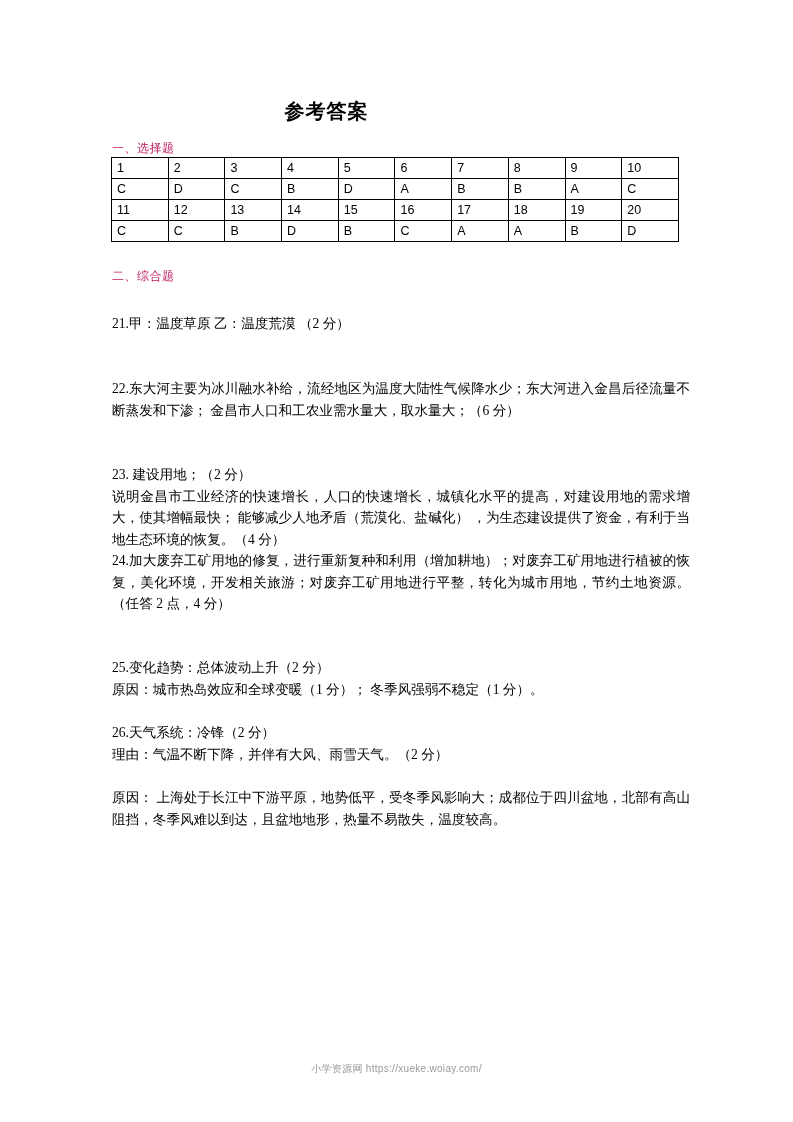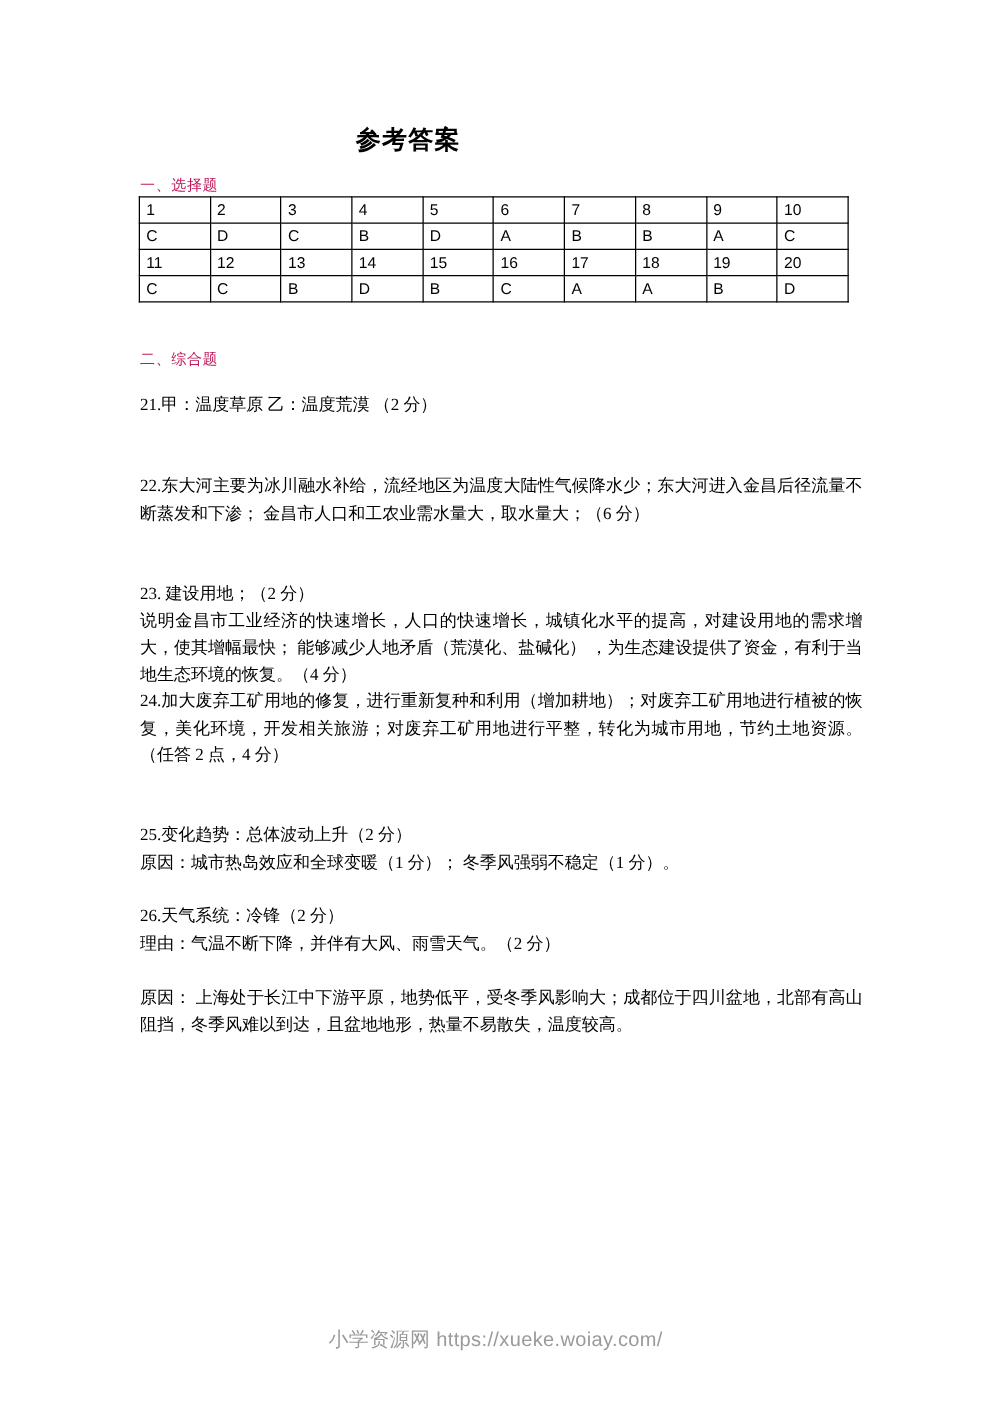--- a/index.html
+++ b/index.html
@@ -35,21 +35,21 @@
   }
   .section-label {
     position: absolute;
     left: 112px;
     font-size: 12px;
     color: #be185d;
     letter-spacing: 0.5px;
     font-family: "Liberation Sans", "DejaVu Sans", sans-serif;
   }
   #label-choice { top: 140px; }
-  #label-comprehensive { top: 279px; }
+  #label-comprehensive { top: 268px; }
 
   table.answers {
     position: absolute;
     left: 111px;
     top: 157px;
     border-collapse: collapse;
     width: 568px;
     table-layout: fixed;
   }
   table.answers td {
@@ -84,21 +84,21 @@
   #q26 { top: 690px; }
   #q27 { top: 755px; }
   #q28 { top: 841px; }
 
   .footer {
     position: absolute;
     left: 0;
     top: 1062px;
     width: 793px;
     text-align: center;
-    font-size: 16px;
+    font-size: 10px;
     color: #9a9a9a;
     font-family: "Liberation Sans", "DejaVu Sans", sans-serif;
     letter-spacing: 0.3px;
   }
 </style>
 </head>
 <body>
 
 <div class="page">
 

